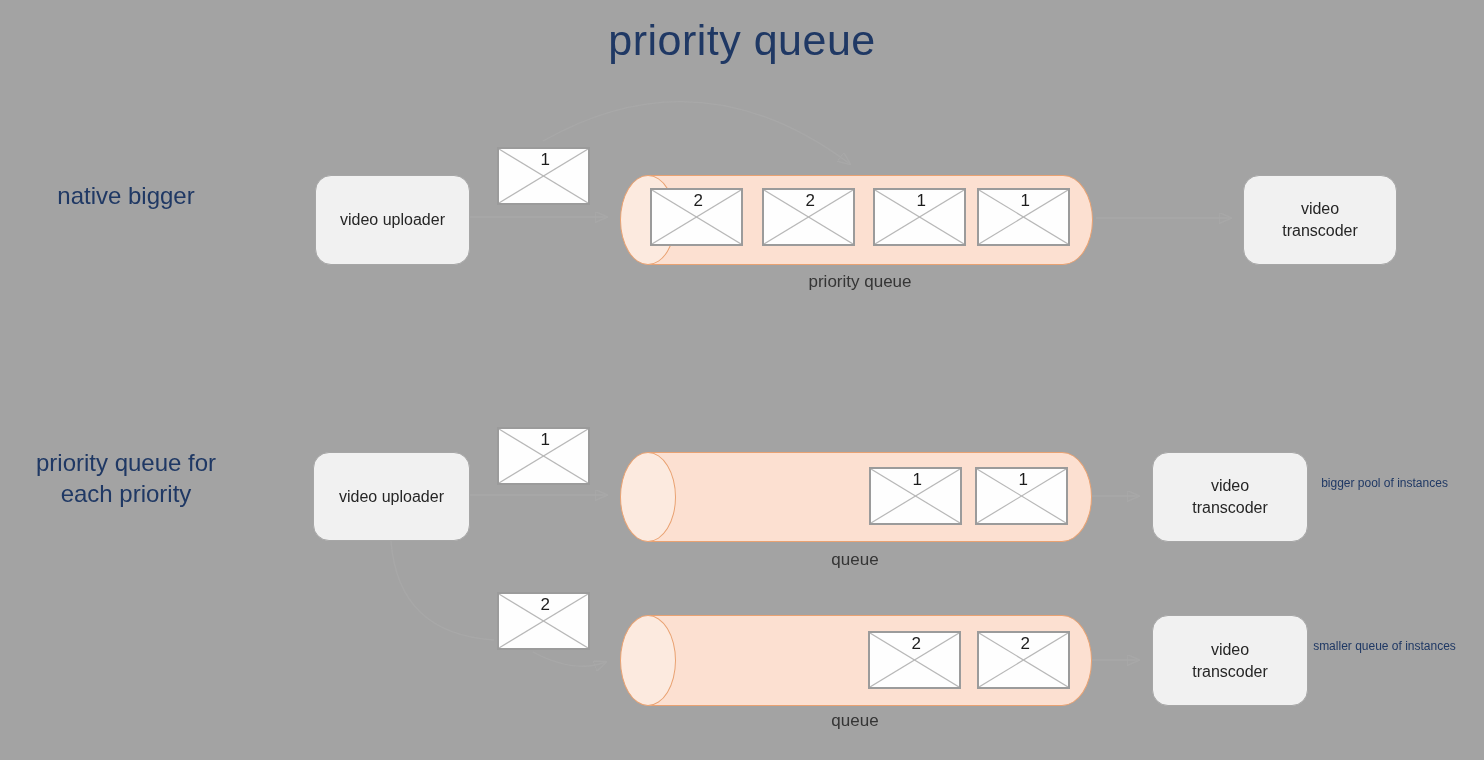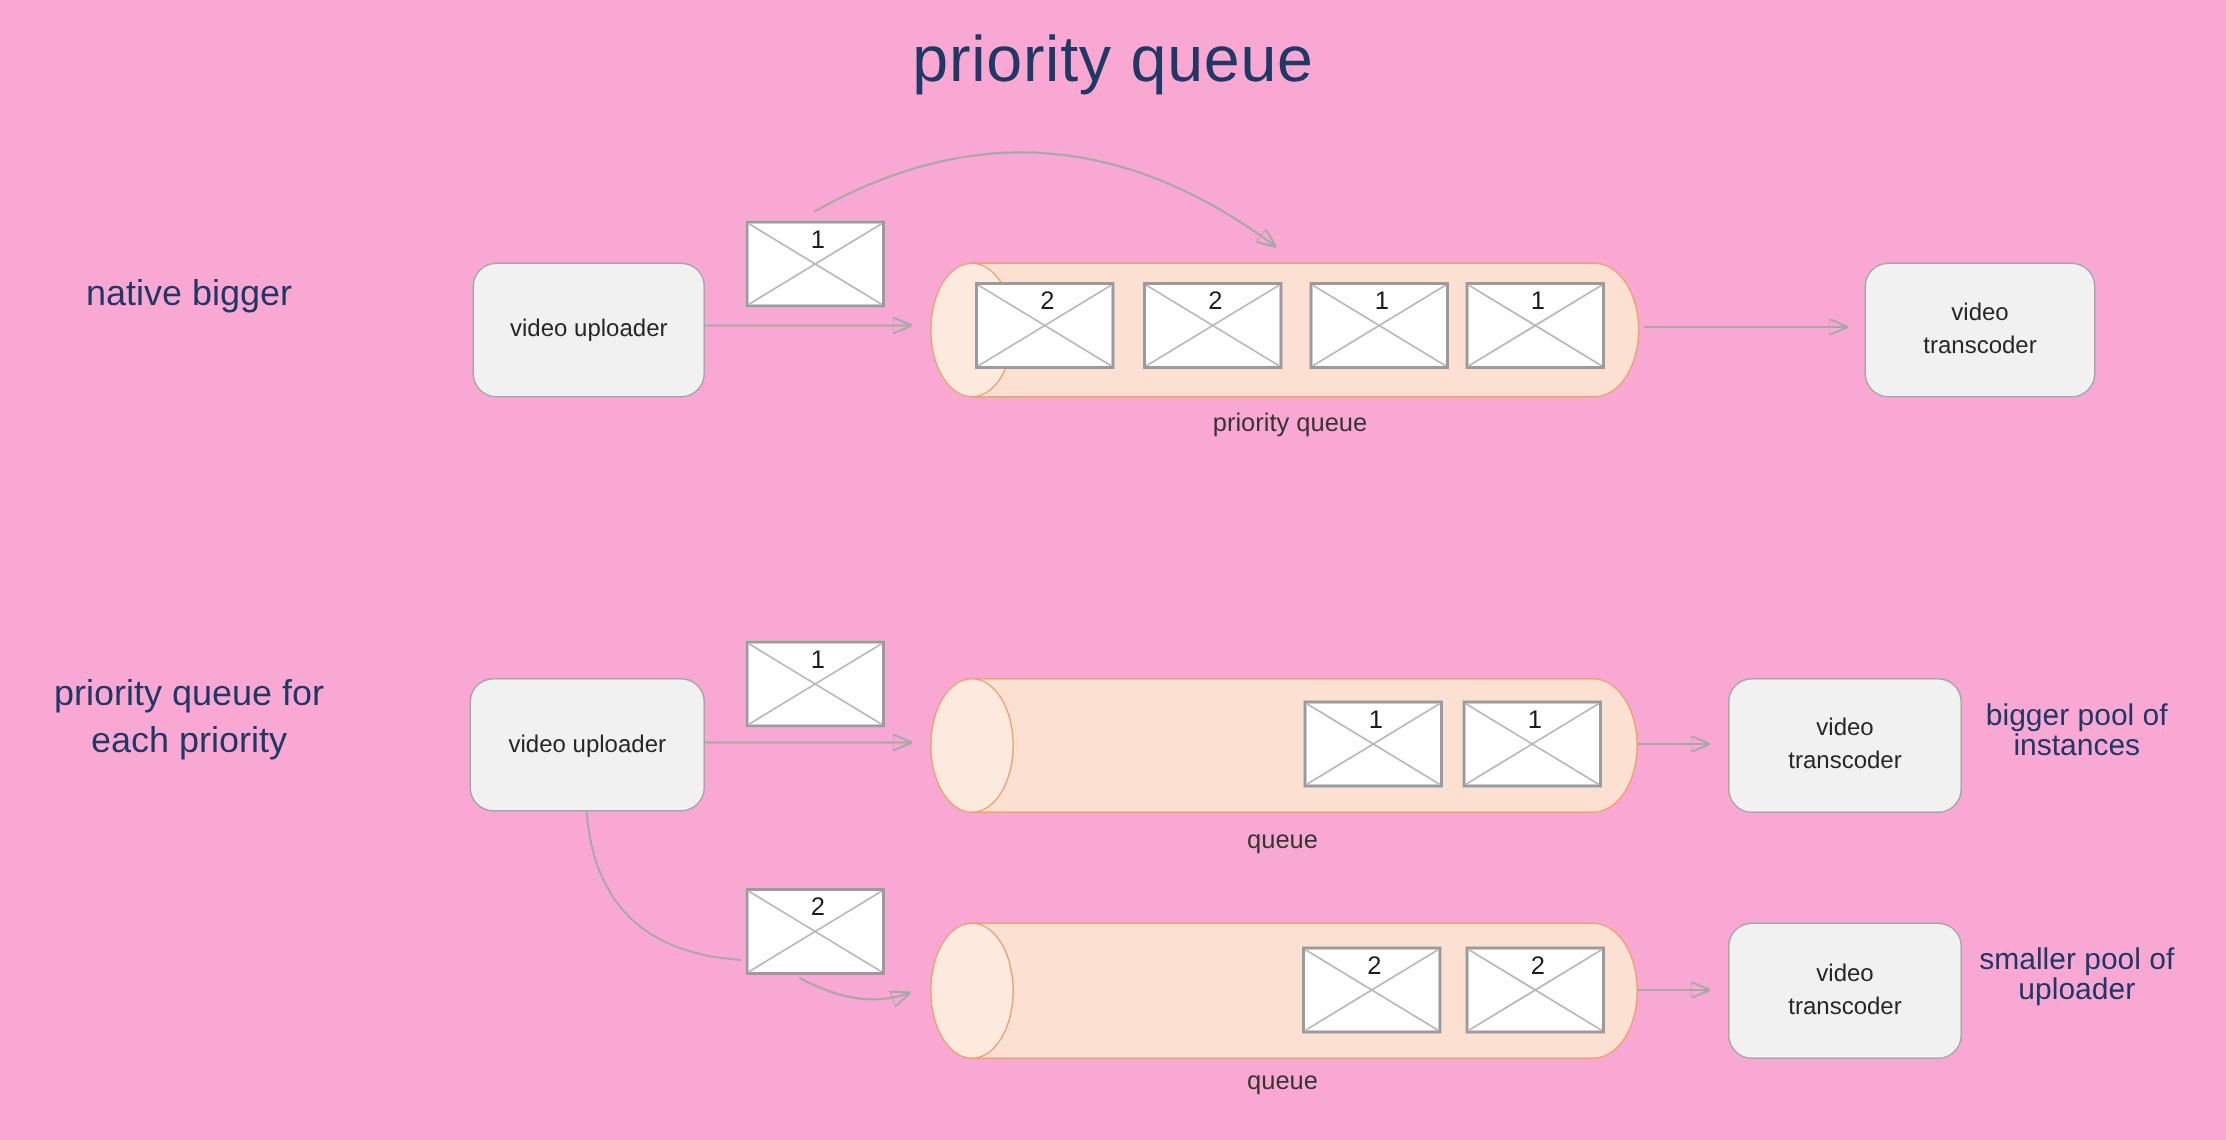--- a/index.html
+++ b/index.html
@@ -9,36 +9,36 @@
     --queue-fill:#FCE0D1;
     --queue-cap-fill:#FCEADF;
     --queue-border:#E9A272;
     --arrow:#A8A8A8;
     --env-border:#9B9B9B;
     --env-cross:#B8B8B8;
     --ink:#262626;
   }
   html,body{margin:0;padding:0;background:#fff;}
   .canvas{
-    position:relative;width:1484px;height:760px;background:#f9a8d4;
+    position:relative;width:1484px;height:760px;background:#a3a3a3;
     font-family:"Liberation Sans", sans-serif;overflow:hidden;
   }
   .canvas *{box-sizing:border-box;}
   .connectors{position:absolute;left:0;top:0;width:1484px;height:760px;}
   .connectors path{fill:none;stroke:var(--arrow);stroke-width:1.4px;}
   .title{
     position:absolute;left:0;right:0;top:16px;text-align:center;
     font-size:43px;font-weight:500;color:var(--navy);letter-spacing:0.5px;
   }
   .section-label{
     position:absolute;color:var(--navy);font-size:24px;line-height:31px;
     text-align:center;font-weight:500;
   }
   .note{
-    position:absolute;color:var(--navy);font-size:20px;line-height:20px;
+    position:absolute;color:var(--navy);font-size:12px;line-height:32px;
     text-align:center;font-weight:500;
   }
   .node{
     position:absolute;display:flex;align-items:center;justify-content:center;
     background:var(--box-fill);border:1.6px solid var(--box-border);
     border-radius:16px;color:var(--ink);font-size:16px;text-align:center;line-height:1.35;
   }
   .node .inner{display:block;}
   .node .narrow{max-width:100px;}
   .cyl{position:absolute;}
@@ -210,15 +210,15 @@
       <span class="num">2</span>
     </div>
   </div>
 
   <div class="qlabel" style="left:755px;top:711px;">queue</div>
 
   <div class="node" style="left:1152px;top:615px;width:156px;height:91px;">
     <span class="inner narrow">video transcoder</span>
   </div>
 
-  <div class="note" style="left:1312px;top:630px;width:145px;">smaller pool of uploader</div>
+  <div class="note" style="left:1312px;top:630px;width:145px;">smaller queue of instances</div>
 
 </div>
 
 </body></html>

